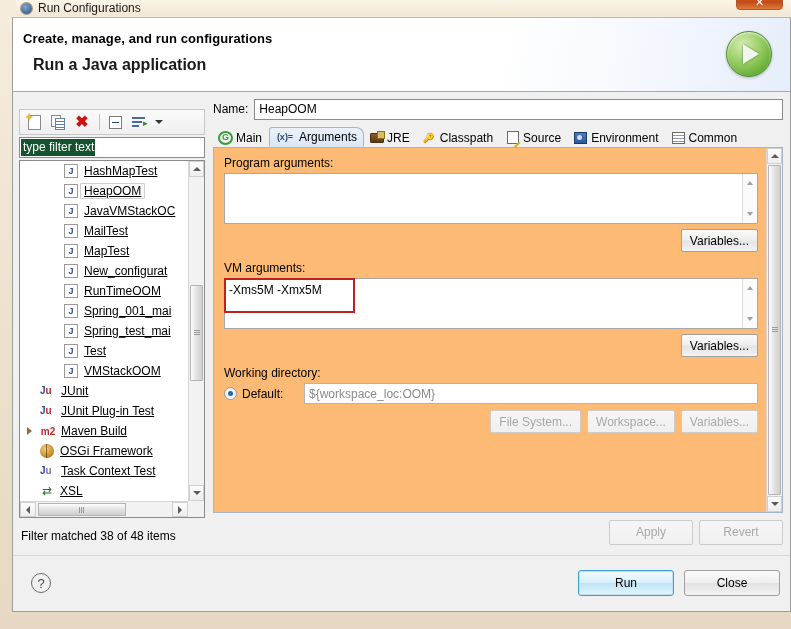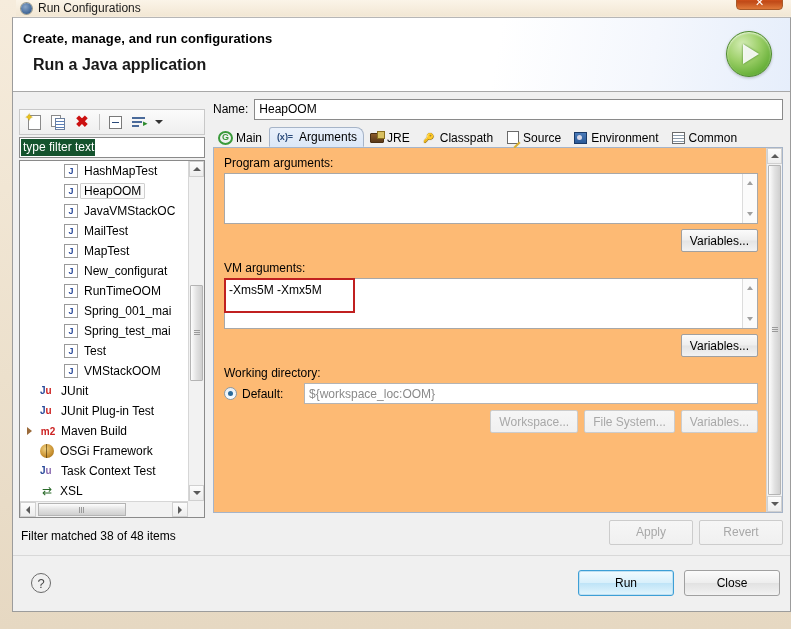--- a/index.html
+++ b/index.html
@@ -188,21 +188,21 @@
   .tree-row {
     height: 20px; display: flex; align-items: center;
     font-size: 12px; white-space: nowrap; padding-left: 2px;
   }
   .tree-row.child { padding-left: 44px; }
   .tree-row.top { padding-left: 20px; }
   .tree-row.selected .lbl {
     border: 1px solid #cfcfcf; background: #fbfbfb;
     padding: 0 3px; margin-left: -3px; border-radius: 1px;
   }
-  .tree-row .lbl { padding: 0 3px; margin-left: -3px; border: 1px solid transparent; }
+  .tree-row .lbl { padding: 0 3px; margin-left: -3px; border: 1px solid transparent; text-decoration: underline; }
   .exp-arrow {
     position: absolute; margin-left: -13px; width: 0; height: 0;
     border-top: 4px solid transparent; border-bottom: 4px solid transparent;
     border-left: 5px solid #9a6a3a;
   }
   
   .ic-java {
     width: 14px; height: 14px; flex: 0 0 14px; margin-right: 5px;
     border: 1px solid #9a9a9a; background: #fff;
     color: #2a4a9a; font-size: 9px; font-weight: bold;
@@ -751,22 +751,22 @@
               <div class="radio-row">
                 <span class="radio checked"></span>
                 <span class="radio-label">Default:</span>
                 <span class="wd-field">
                   <span>${workspace_loc:OOM}</span>
                 </span>
               </div>
 
 
               <div class="btn-row" style="margin-top:2px;">
+                <div class="btn disabled">File System...</div>
                 <div class="btn disabled">Workspace...</div>
-                <div class="btn disabled">File System...</div>
                 <div class="btn disabled">Variables...</div>
               </div>
             </div>
 
           </div>
 
           <div class="vscroll" style="bottom:0;">
             <div class="arrow-up">
                 <span class="tri-up"></span>
               </div>

